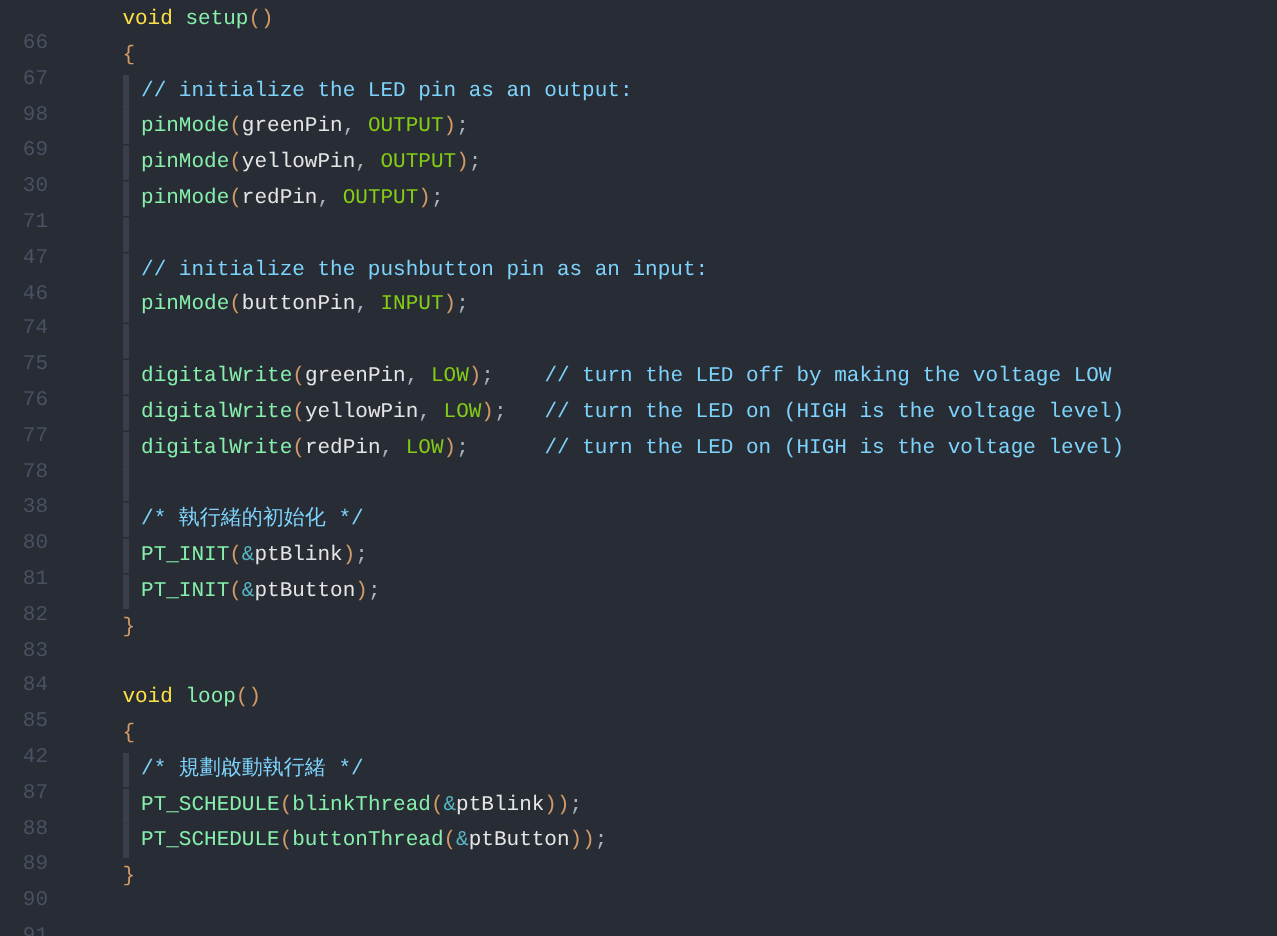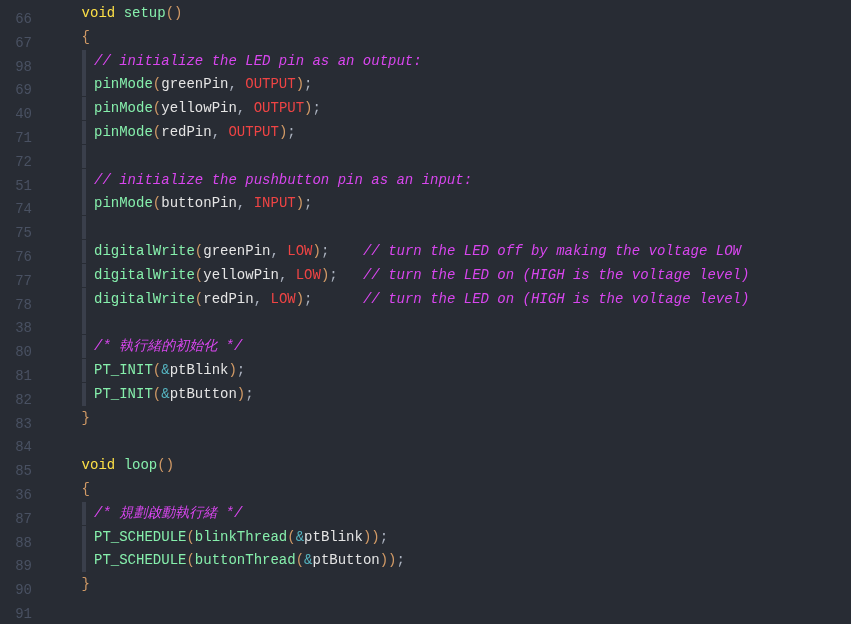--- a/index.html
+++ b/index.html
@@ -1,57 +1,57 @@
 <!DOCTYPE html>
 <html><head>
 <meta charset="utf-8">
 <style>
 *{margin:0;padding:0;box-sizing:border-box}
 body{background:#282c34;font-family:Consolas,'Courier New',monospace;font-size:14px;line-height:1.7;color:#abb2bf;width:851px;height:624px;overflow:hidden}
 .editor{display:flex;height:100%}
-.gutter{width:48px;text-align:right;padding-right:16px;color:#495162;user-select:none;padding-top:8px}
+.gutter{width:48px;text-align:right;padding-right:16px;color:#495162;user-select:none;padding-top:18px}
 .gutter div{height:23.8px}
 .code{flex:1;padding-left:0;padding-top:2px;white-space:pre}
 .code div{height:23.8px}
 .kw{color:#fde047}
 .fn{color:#86efac}
 .p{color:#abb2bf}
 .br{color:#d19a66}
 .var{color:#e5e5e5}
-.const{color:#ef4444}
-.cm{color:#d946ef;font-style:italic}
+.const{color:#84cc16}
+.cm{color:#7dd3fc;}
 .op{color:#56b6c2}
 .ig{display:inline-block;width:4px;height:23px;background:#3a3f4b;vertical-align:top;margin-right:0}
 </style>
 </head>
 <body>
 
 <div class="editor">
   <div class="gutter">
       <div>66</div>
       <div>67</div>
       <div>98</div>
       <div>69</div>
-      <div>40</div>
+      <div>30</div>
       <div>71</div>
-      <div>72</div>
-      <div>51</div>
+      <div>47</div>
+      <div>46</div>
       <div>74</div>
       <div>75</div>
       <div>76</div>
       <div>77</div>
       <div>78</div>
       <div>38</div>
       <div>80</div>
       <div>81</div>
       <div>82</div>
       <div>83</div>
       <div>84</div>
       <div>85</div>
-      <div>36</div>
+      <div>42</div>
       <div>87</div>
       <div>88</div>
       <div>89</div>
       <div>90</div>
       <div>91</div>
     </div>
   <div class="code"><div><span>    </span><span class="kw">void</span><span> </span><span class="fn">setup</span><span class="br">()</span></div><div><span>    </span><span class="br">{</span></div><div><span>    </span><span class="ig"></span><span> </span><span class="cm">// initialize the LED pin as an output:</span></div><div><span>    </span><span class="ig"></span><span> </span><span class="fn">pinMode</span><span class="br">(</span><span class="var">greenPin</span><span class="p">, </span><span class="const">OUTPUT</span><span class="br">)</span><span class="p">;</span></div><div><span>    </span><span class="ig"></span><span> </span><span class="fn">pinMode</span><span class="br">(</span><span class="var">yellowPin</span><span class="p">, </span><span class="const">OUTPUT</span><span class="br">)</span><span class="p">;</span></div><div><span>    </span><span class="ig"></span><span> </span><span class="fn">pinMode</span><span class="br">(</span><span class="var">redPin</span><span class="p">, </span><span class="const">OUTPUT</span><span class="br">)</span><span class="p">;</span></div><div><span>    </span><span class="ig"></span></div><div><span>    </span><span class="ig"></span><span> </span><span class="cm">// initialize the pushbutton pin as an input:</span></div><div><span>    </span><span class="ig"></span><span> </span><span class="fn">pinMode</span><span class="br">(</span><span class="var">buttonPin</span><span class="p">, </span><span class="const">INPUT</span><span class="br">)</span><span class="p">;</span></div><div><span>    </span><span class="ig"></span></div><div><span>    </span><span class="ig"></span><span> </span><span class="fn">digitalWrite</span><span class="br">(</span><span class="var">greenPin</span><span class="p">, </span><span class="const">LOW</span><span class="br">)</span><span class="p">;    </span><span class="cm">// turn the LED off by making the voltage LOW</span></div><div><span>    </span><span class="ig"></span><span> </span><span class="fn">digitalWrite</span><span class="br">(</span><span class="var">yellowPin</span><span class="p">, </span><span class="const">LOW</span><span class="br">)</span><span class="p">;   </span><span class="cm">// turn the LED on (HIGH is the voltage level)</span></div><div><span>    </span><span class="ig"></span><span> </span><span class="fn">digitalWrite</span><span class="br">(</span><span class="var">redPin</span><span class="p">, </span><span class="const">LOW</span><span class="br">)</span><span class="p">;      </span><span class="cm">// turn the LED on (HIGH is the voltage level)</span></div><div><span>    </span><span class="ig"></span></div><div><span>    </span><span class="ig"></span><span> </span><span class="cm">/* 執行緒的初始化 */</span></div><div><span>    </span><span class="ig"></span><span> </span><span class="fn">PT_INIT</span><span class="br">(</span><span class="op">&amp;</span><span class="var">ptBlink</span><span class="br">)</span><span class="p">;</span></div><div><span>    </span><span class="ig"></span><span> </span><span class="fn">PT_INIT</span><span class="br">(</span><span class="op">&amp;</span><span class="var">ptButton</span><span class="br">)</span><span class="p">;</span></div><div><span>    </span><span class="br">}</span></div><div></div><div><span>    </span><span class="kw">void</span><span> </span><span class="fn">loop</span><span class="br">()</span></div><div><span>    </span><span class="br">{</span></div><div><span>    </span><span class="ig"></span><span> </span><span class="cm">/* 規劃啟動執行緒 */</span></div><div><span>    </span><span class="ig"></span><span> </span><span class="fn">PT_SCHEDULE</span><span class="br">(</span><span class="fn">blinkThread</span><span class="br">(</span><span class="op">&amp;</span><span class="var">ptBlink</span><span class="br">))</span><span class="p">;</span></div><div><span>    </span><span class="ig"></span><span> </span><span class="fn">PT_SCHEDULE</span><span class="br">(</span><span class="fn">buttonThread</span><span class="br">(</span><span class="op">&amp;</span><span class="var">ptButton</span><span class="br">))</span><span class="p">;</span></div><div><span>    </span><span class="br">}</span></div><div></div></div>
 </div>
 
 </body></html>

